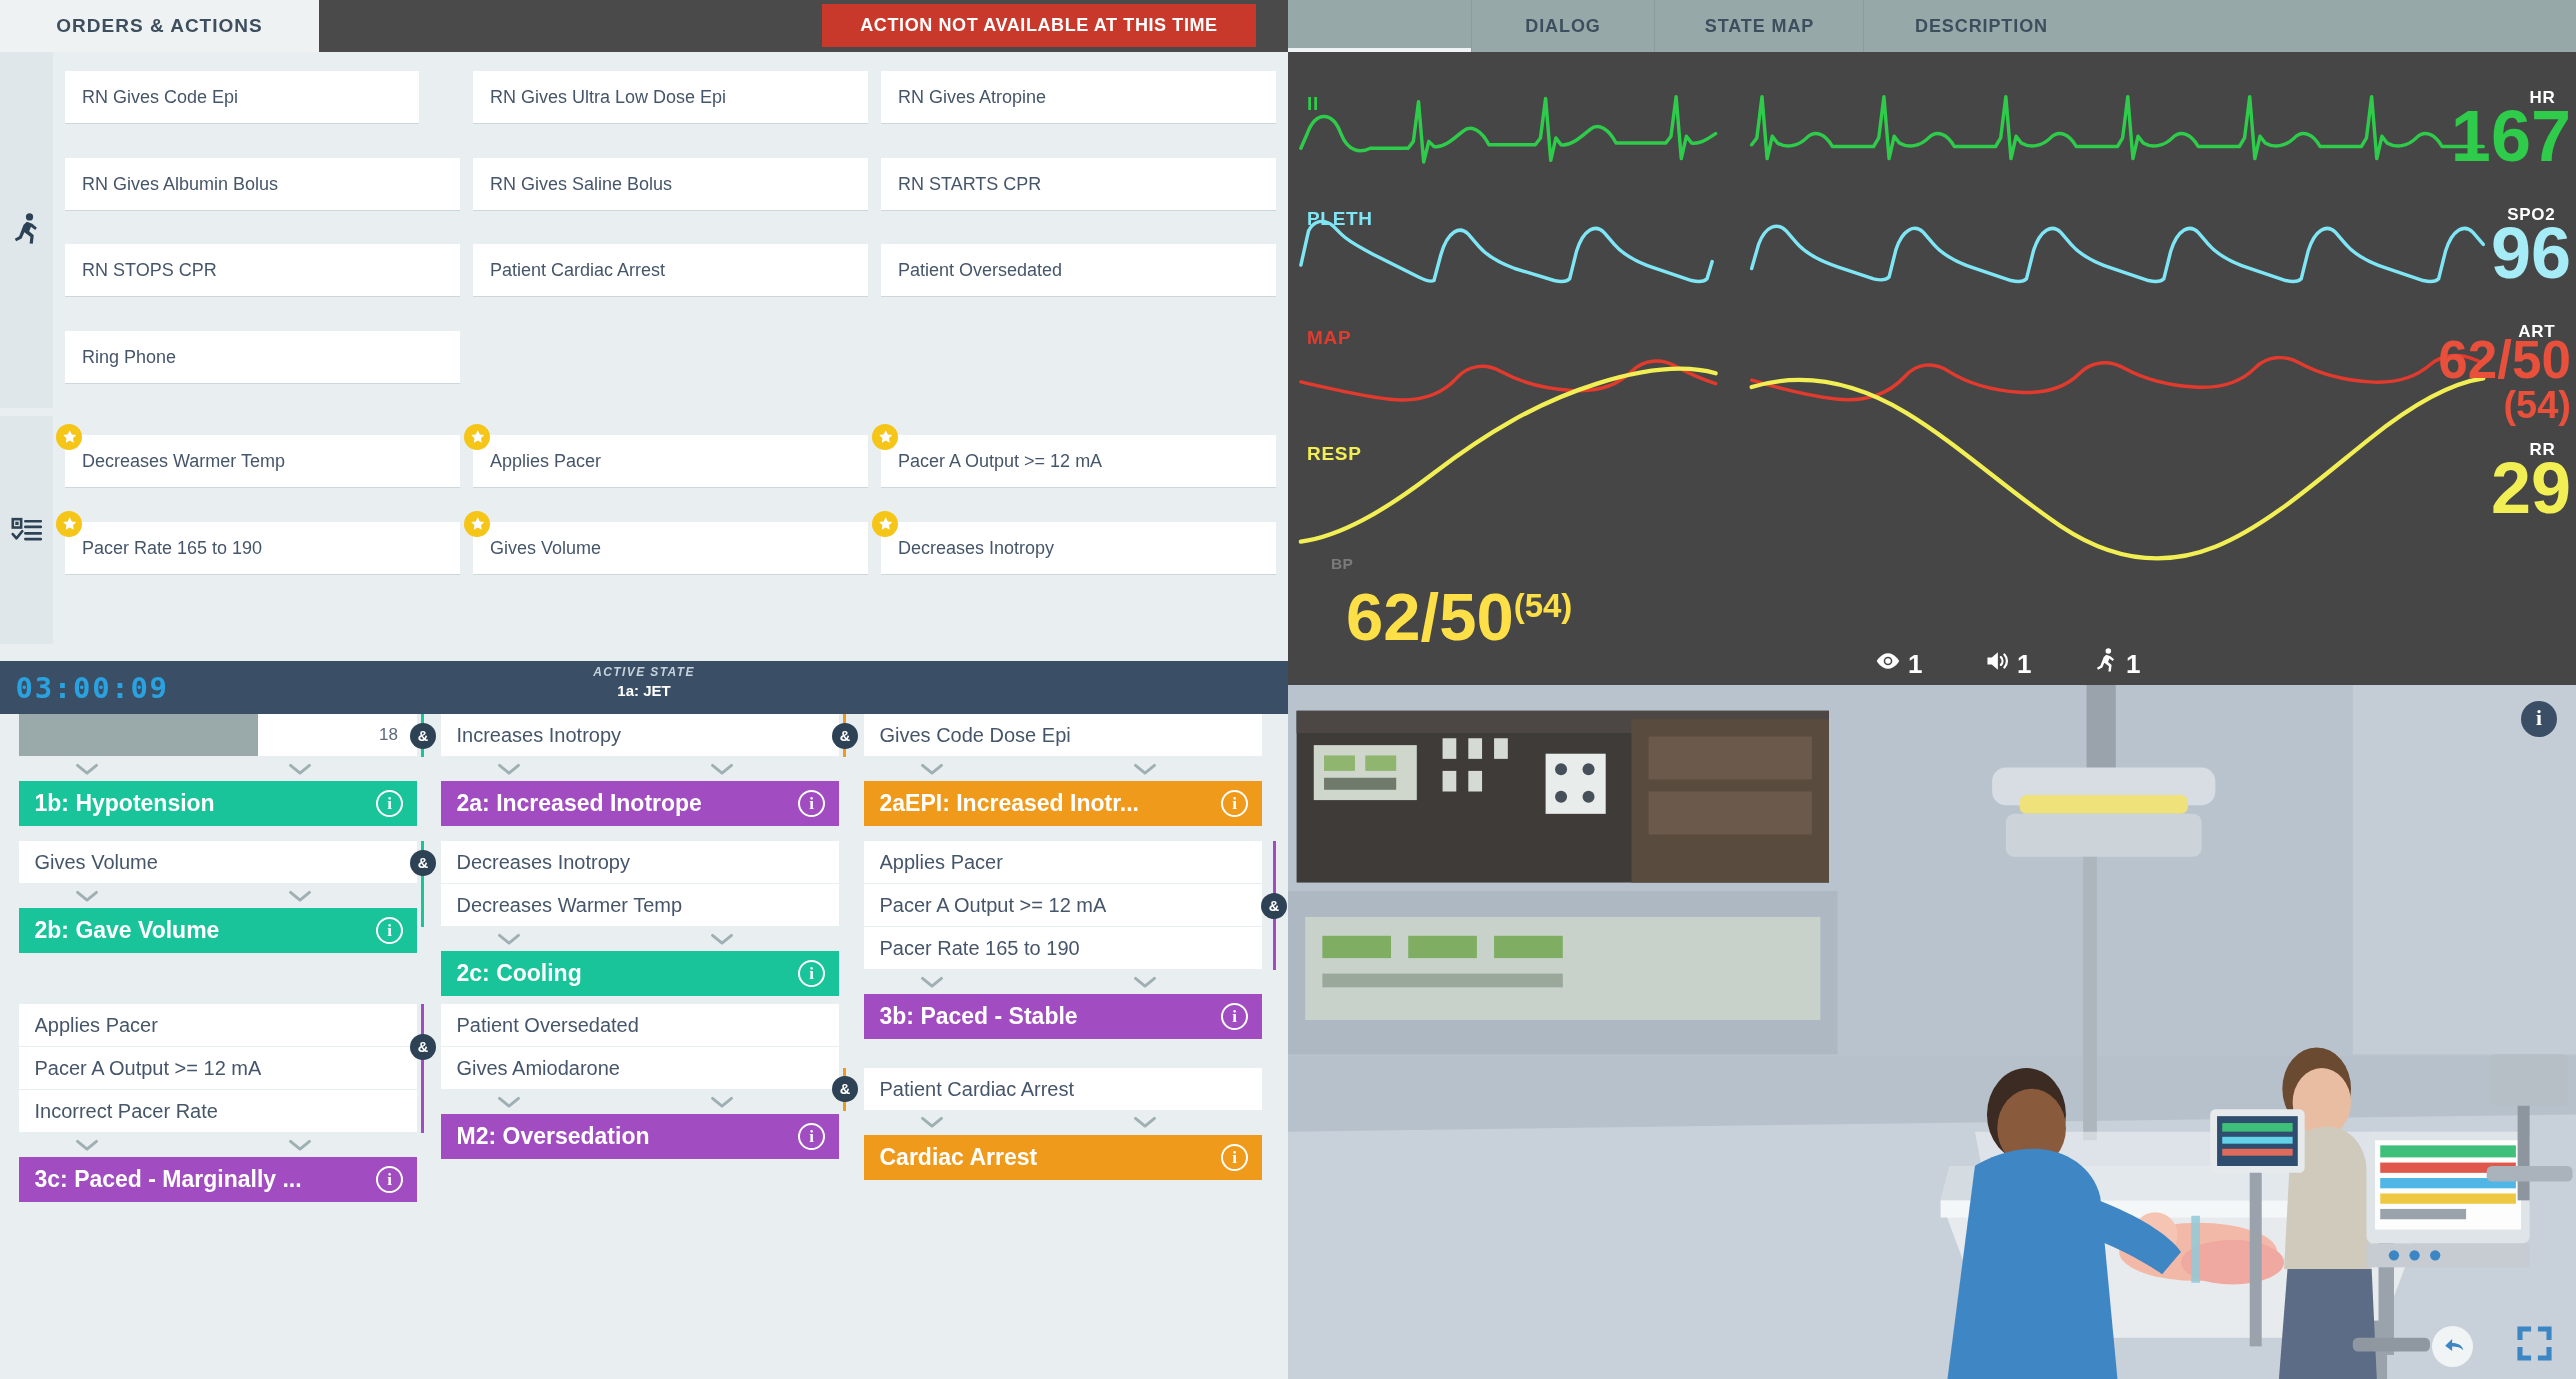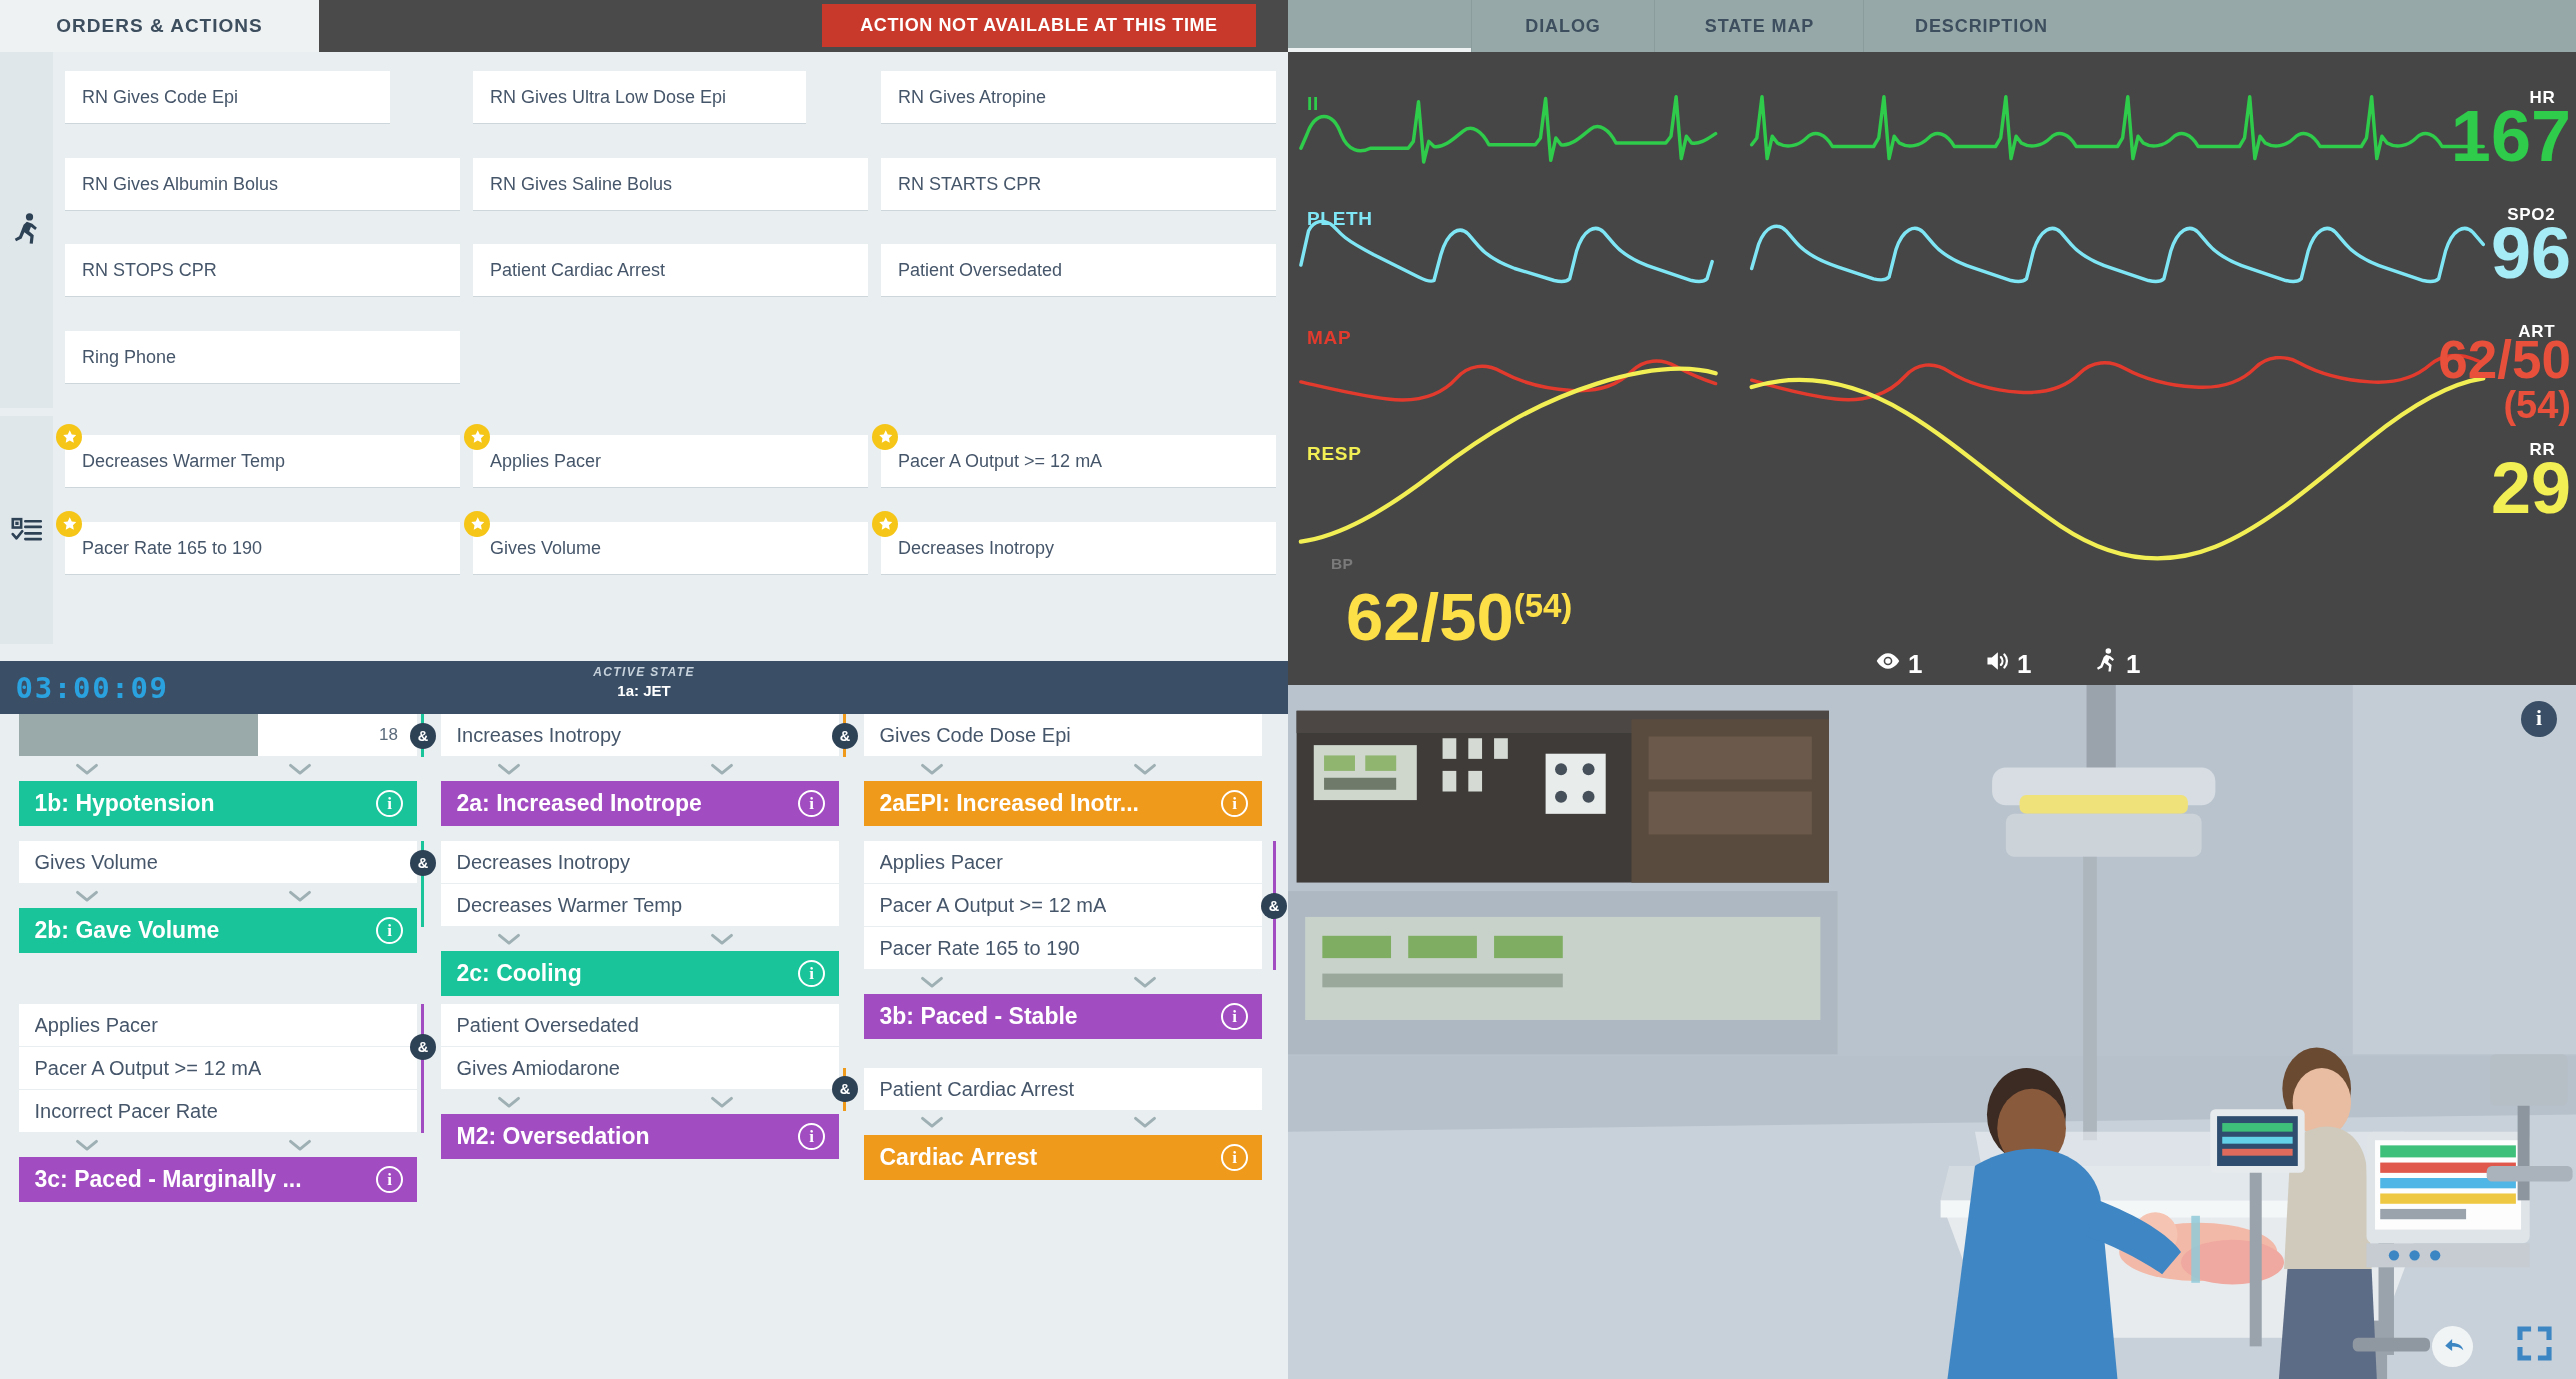--- a/index.html
+++ b/index.html
@@ -256,24 +256,24 @@
           <path d="M1.5 15.0 L4.6 18.6 L9.4 12.6" stroke-linecap="round" stroke-linejoin="round"></path>
           <path d="M12 4.2 H25" stroke-linecap="round"></path>
           <path d="M12 9.0 H25" stroke-linecap="round"></path>
           <path d="M12 14.4 H25" stroke-linecap="round"></path>
           <path d="M12 19.2 H25" stroke-linecap="round"></path>
         </svg>
       </span>
     </div>
 
     <div class="card-grid" id="orders-grid">
-      <div class="ocard" style="left:12px;   top:19px; width:325px; height:53px;">
+      <div class="ocard" style="left:12px;   top:19px; width:354px; height:53px;">
           <span class="lbl">RN Gives Code Epi</span>
         </div>
-      <div class="ocard" style="left:420px;  top:19px; width:333px; height:53px;">
+      <div class="ocard" style="left:420px;  top:19px; width:395px; height:53px;">
           <span class="lbl">RN Gives Ultra Low Dose Epi</span>
         </div>
       <div class="ocard" style="left:828px;  top:19px; width:395px; height:53px;">
           <span class="lbl">RN Gives Atropine</span>
         </div>
 
       <div class="ocard" style="left:12px;   top:106px; width:395px; height:53px;">
           <span class="lbl">RN Gives Albumin Bolus</span>
         </div>
       <div class="ocard" style="left:420px;  top:106px; width:395px; height:53px;">

